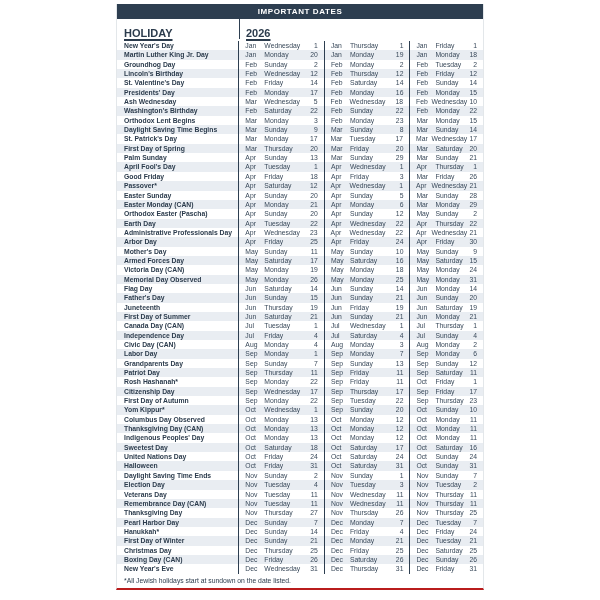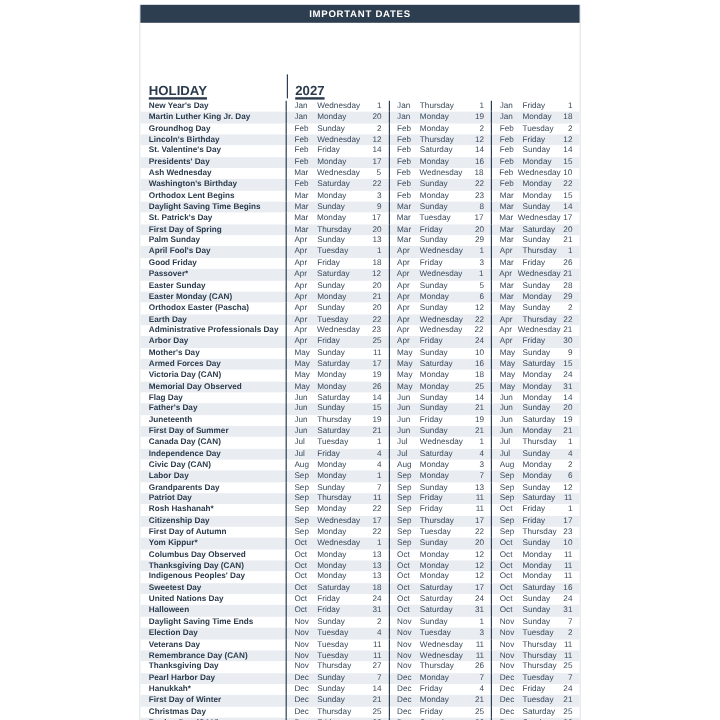--- a/index.html
+++ b/index.html
@@ -14,21 +14,21 @@
     width:368px;margin:4px auto 0 auto;background:#fff;
     border-left:1px solid #e3e7ea;border-right:1px solid #e3e7ea;
     border-bottom:2px solid #b91c1c;
     box-sizing:border-box;
   }
   .titlebar{
     background:var(--bar,#2d3e50);color:#fff;height:15px;
     display:flex;align-items:center;justify-content:center;
     font-size:8px;font-weight:bold;letter-spacing:.6px;
   }
-  .hdr-row{display:flex;align-items:flex-end;height:22px;padding-bottom:2px;box-sizing:border-box;margin-top:43px;}
+  .hdr-row{display:flex;align-items:flex-end;height:22px;padding-bottom:2px;box-sizing:border-box;}
   .hdr-holiday{
     width:122px;box-sizing:border-box;padding-left:7px;
     font-size:11px;font-weight:bold;color:var(--text,#2b3b4c);
     text-decoration:underline;text-underline-offset:2px;text-decoration-thickness:1.5px;
   }
   .hdr-year{
     box-sizing:border-box;border-left:1px solid var(--line,#2d3e50);
     height:20px;display:flex;align-items:flex-end;padding-left:6px;
     font-size:11px;font-weight:bold;color:var(--text,#2b3b4c);
   }
@@ -59,22 +59,22 @@
 </head>
 <body>
 
 <div class="card">
   <div class="titlebar">
     <span>IMPORTANT DATES</span>
   </div>
 
   <div class="hdr-row">
     <div class="hdr-holiday">HOLIDAY</div>
-    <div class="hdr-year w-y3">
-      <span>2027</span>
+    <div class="hdr-year w-y2">
+      <span>2026</span>
     </div>
   </div>
 
   <div class="rows">
       <div class="row">
         <div class="c-holiday">New Year's Day</div>
         <div class="c-year w-y1">
           <span class="m">Jan</span>
           <span class="w">Wednesday</span>
           <span class="d">1</span>

